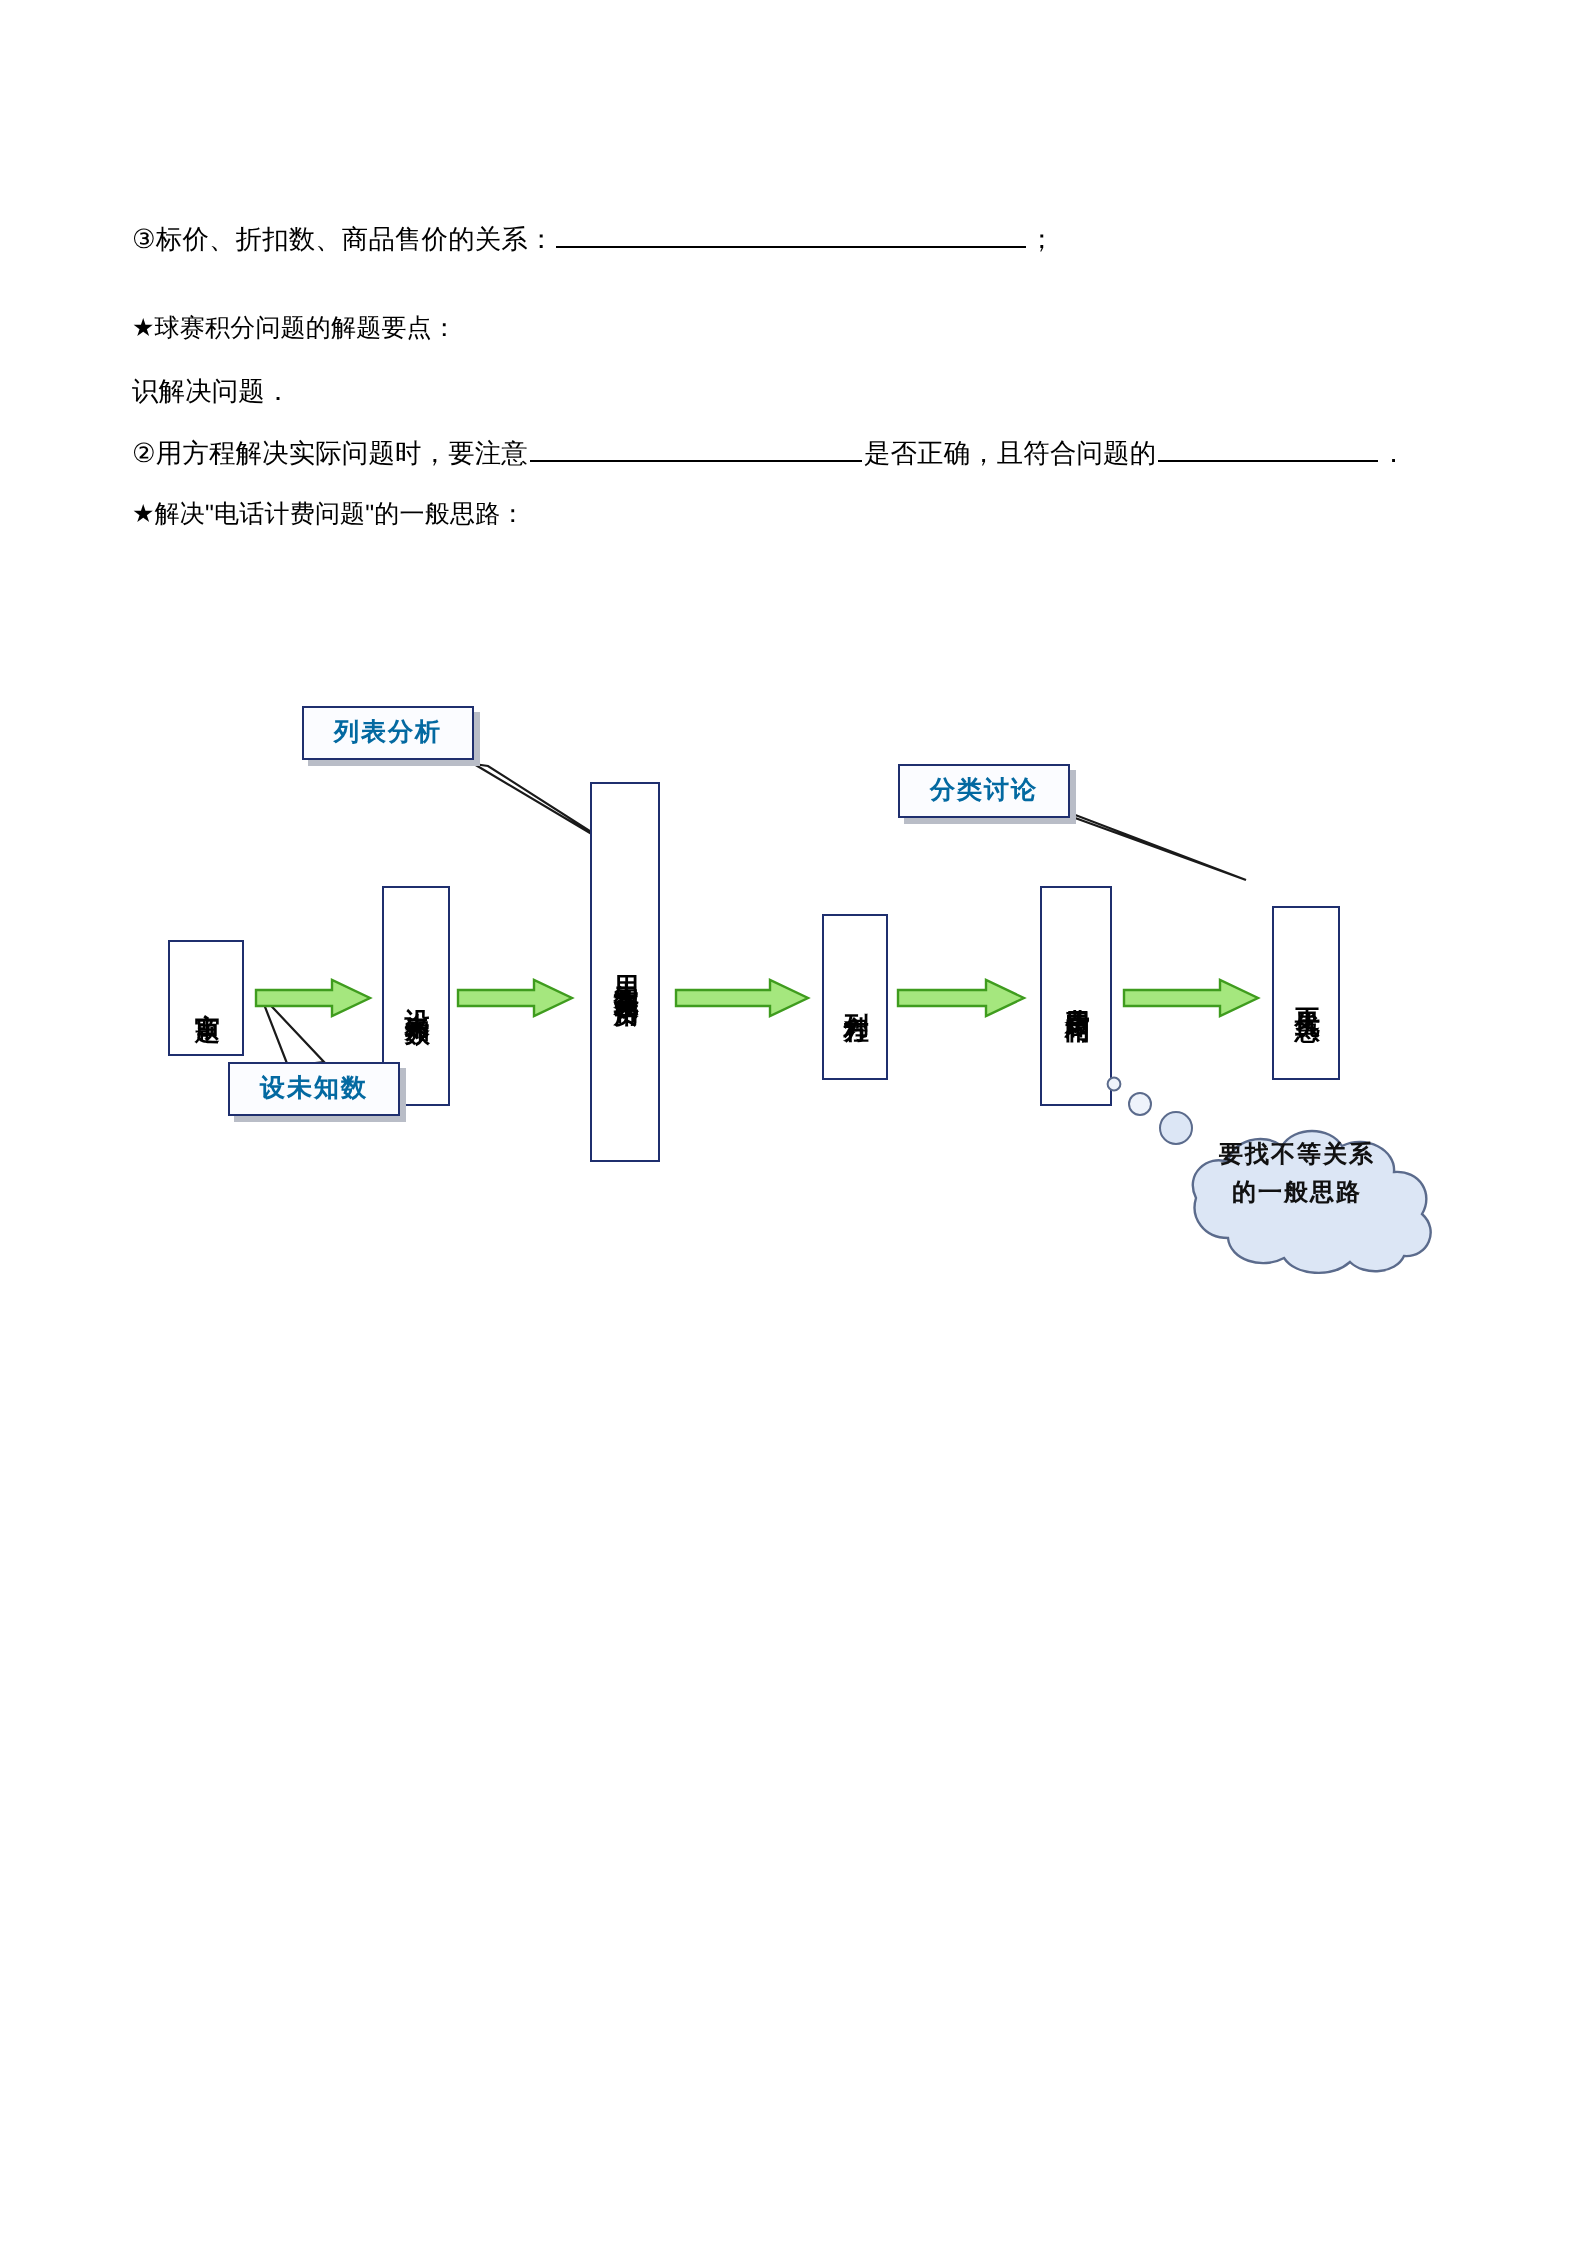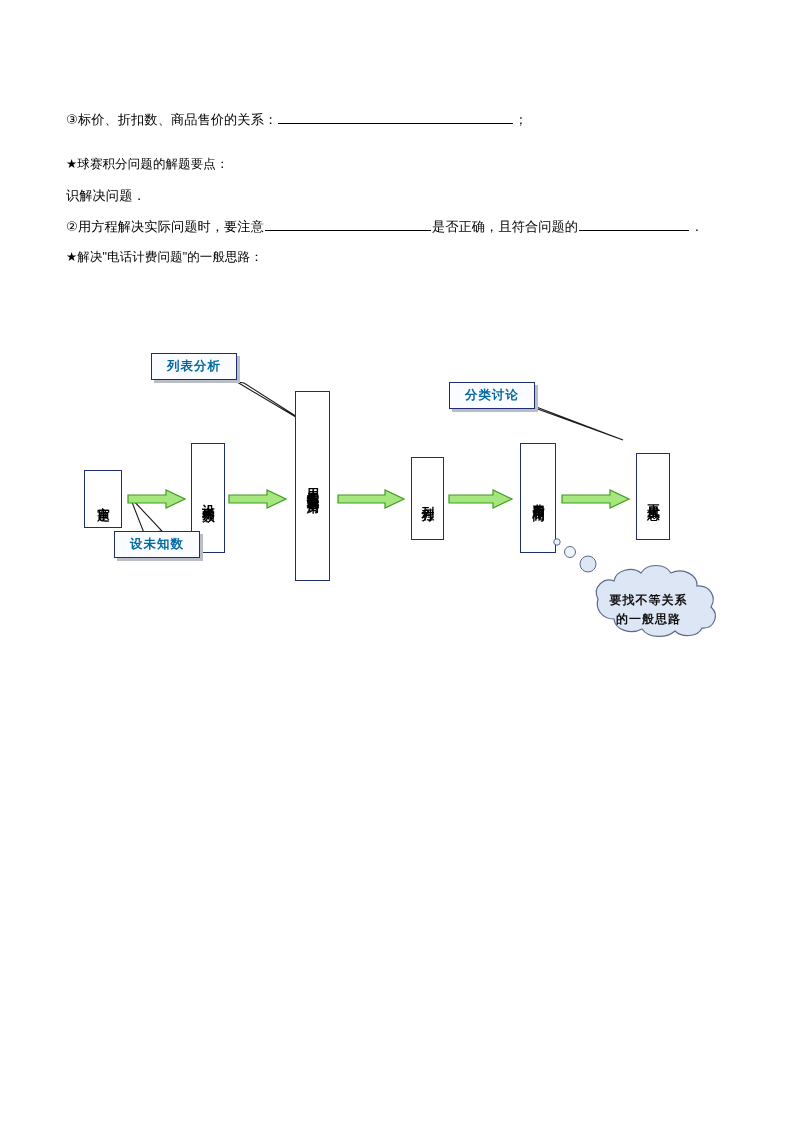--- a/index.html
+++ b/index.html
@@ -98,21 +98,20 @@
   }
   .cloud-text {
     position: absolute;
     text-align: center;
     font-size: 12px;
     font-weight: bold;
     color: #111;
     line-height: 19px;
     letter-spacing: 1px;
     white-space: nowrap;
-    margin-top: 23px;
   }
 </style>
 </head>
 <body>
 
 <div class="page">
   <div class="content">
 
     <div class="para">
       <span>③标价、折扣数、商品售价的关系：</span><span class="blank b-235"></span><span>；</span>

